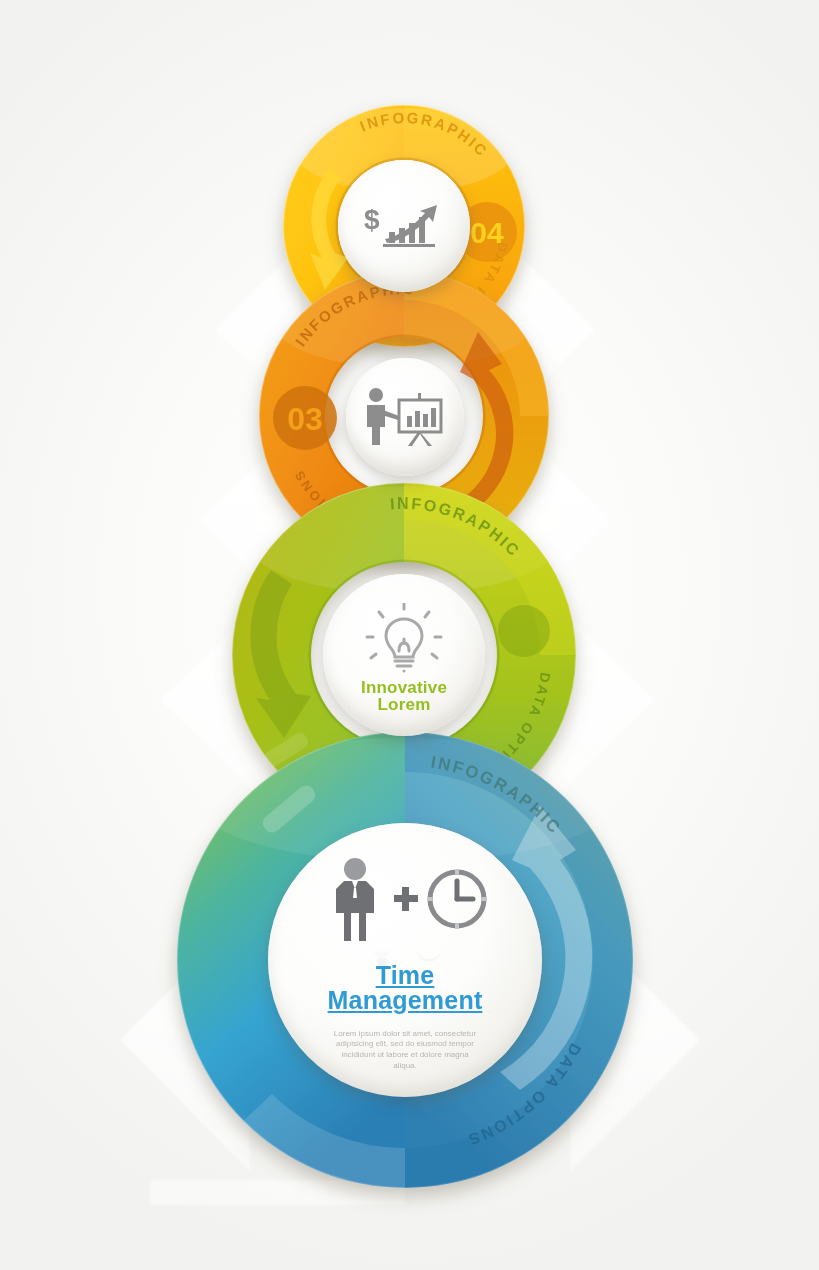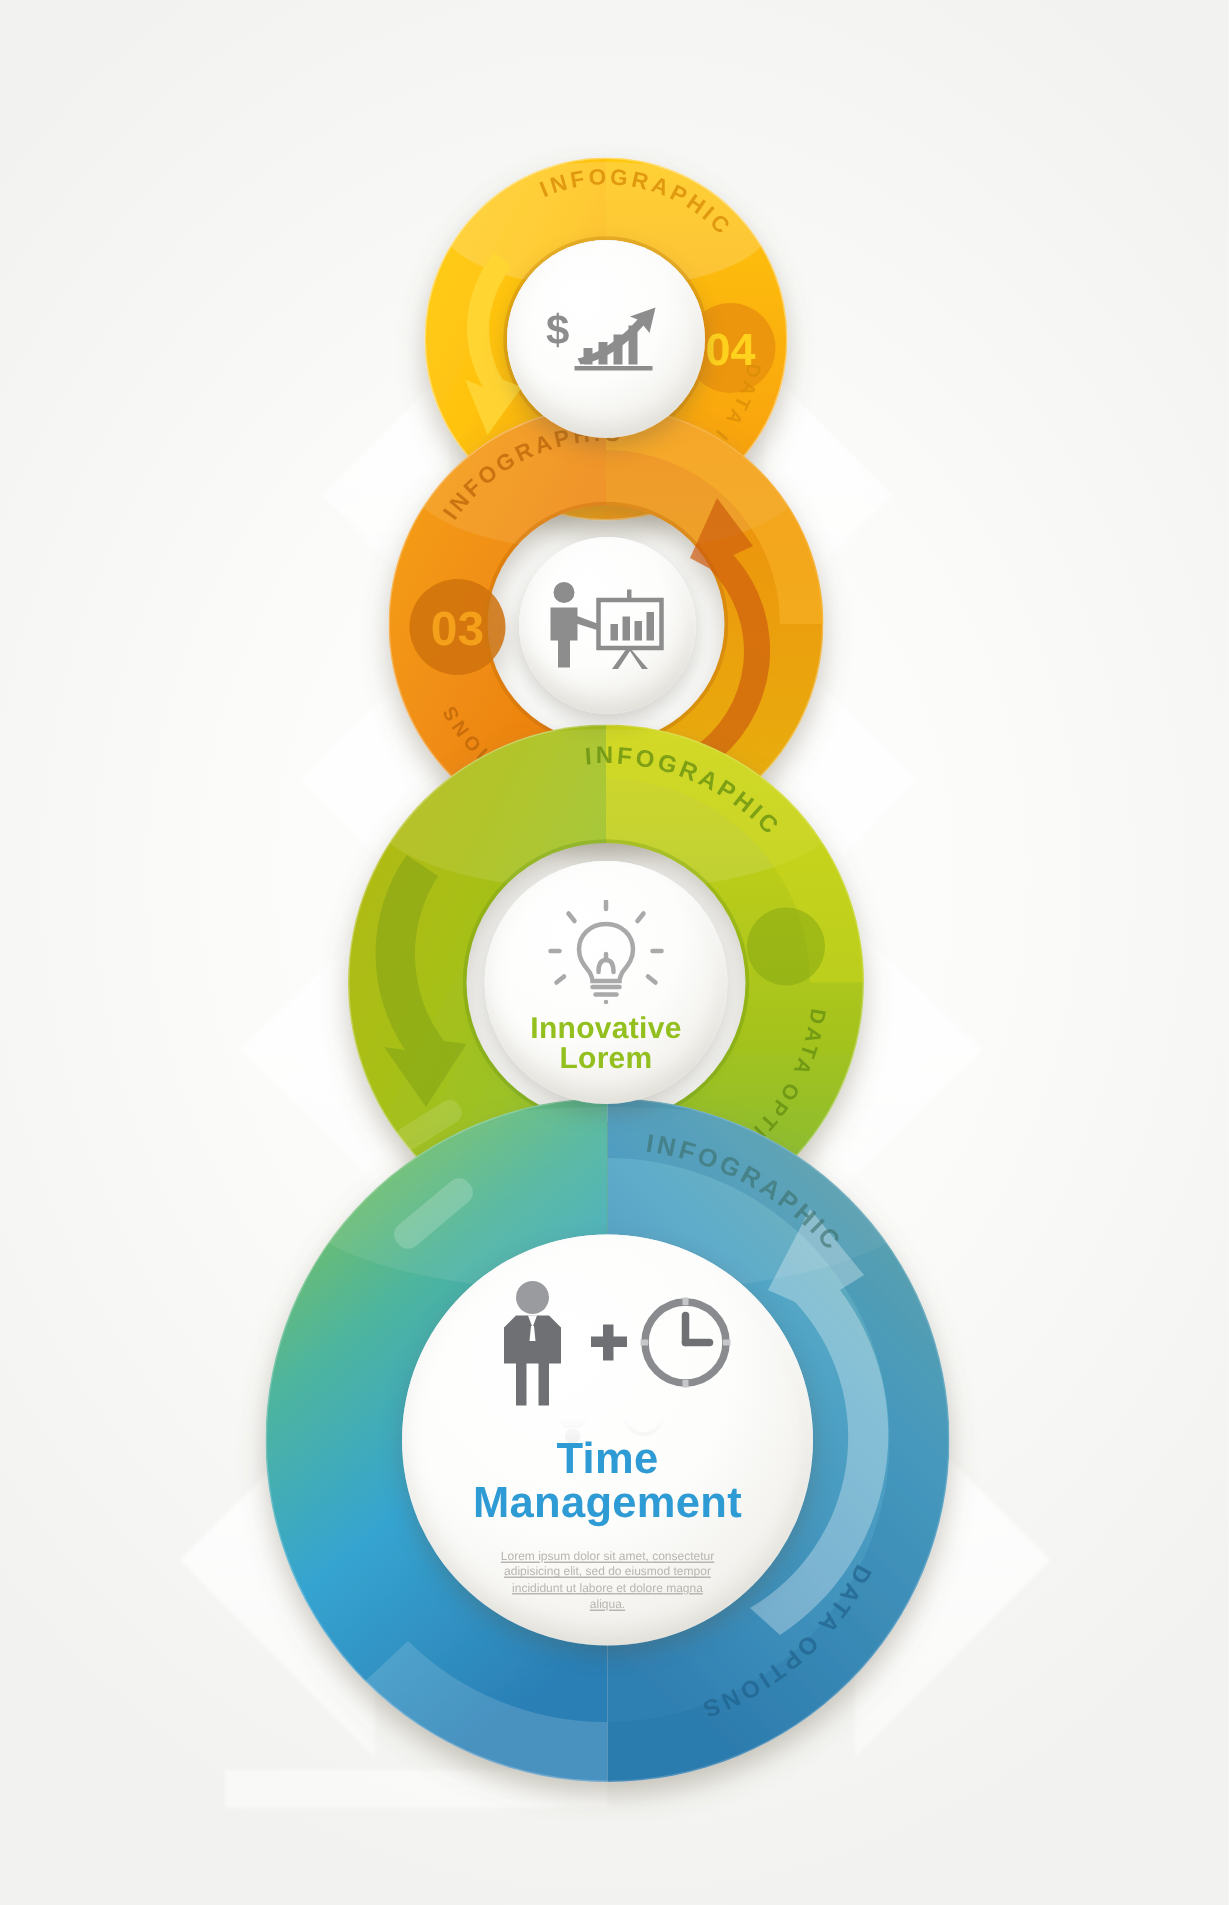--- a/index.html
+++ b/index.html
@@ -43,21 +43,21 @@
     opacity:.18;transform:scaleY(-1);
     -webkit-mask-image:linear-gradient(to bottom, rgba(0,0,0,.7), rgba(0,0,0,0) 70%);
             mask-image:linear-gradient(to bottom, rgba(0,0,0,.7), rgba(0,0,0,0) 70%);
     margin-top:-2px;
   }
   .hub-title{
     font-weight:bold;line-height:1.0;letter-spacing:.2px;
   }
   .hub-sub{
     color:#b9b6b0;line-height:1.32;font-size:8px;
-    max-width:150px;margin-top:16px;text-decoration:underline;
+    max-width:150px;margin-top:16px;
   }
 
   .curve-text{font-weight:bold;letter-spacing:2.3px;}
 </style>
 </head>
 <body>
 
 <div class="stage">
 
   <div class="bg-wash"></div>
@@ -348,21 +348,21 @@
           <path d="M39 6 v-5"></path>
           <path d="M18 14 L14 9"></path>
           <path d="M60 14 L64 9"></path>
           <path d="M8 34 H2"></path>
           <path d="M70 34 H76"></path>
           <path d="M11 51 L6 55"></path>
           <path d="M67 51 L72 55"></path>
         </g>
       </svg>
     </div>
-    <div class="hub-title" style="font-size:20px;color:#93c01f;margin-top:4px;">
+    <div class="hub-title" style="font-size:17px;color:#93c01f;margin-top:4px;">
       <div>Innovative</div>
       <div>Lorem</div>
     </div>
   </div>
 
   <div class="hub" style="left:268px;top:823px;width:274px;height:274px;">
     <div class="icon-wrap" style="gap:6px;margin-top:8px;">
       <svg width="168" height="86" viewBox="0 0 168 86">
         <g fill="#6f7073">
 
@@ -392,20 +392,20 @@
     </div>
     <div class="reflect" style="height:26px;">
       <svg width="168" height="40" viewBox="0 0 168 86">
         <g fill="#8f9093">
           <circle cx="34" cy="12" r="11"></circle>
           <path d="M23 24 h22 l8 8 v24 h-8 v28 h-7 V56 h-8 v28 h-7 V56 h-8 V32 Z"></path>
           <circle cx="136" cy="42" r="27" fill="none" stroke="#9b9c9f" stroke-width="5"></circle>
         </g>
       </svg>
     </div>
-    <div class="hub-title" style="font-size:29px;color:#2f9bd4;margin-top:-4px;">
+    <div class="hub-title" style="font-size:25px;color:#2f9bd4;margin-top:-4px;text-decoration:underline;">
       <div>Time</div>
       <div>Management</div>
     </div>
     <div class="hub-sub">Lorem ipsum dolor sit amet, consectetur adipisicing elit, sed do eiusmod tempor incididunt ut labore et dolore magna aliqua.</div>
   </div>
 
 </div>
 
 </body></html>

